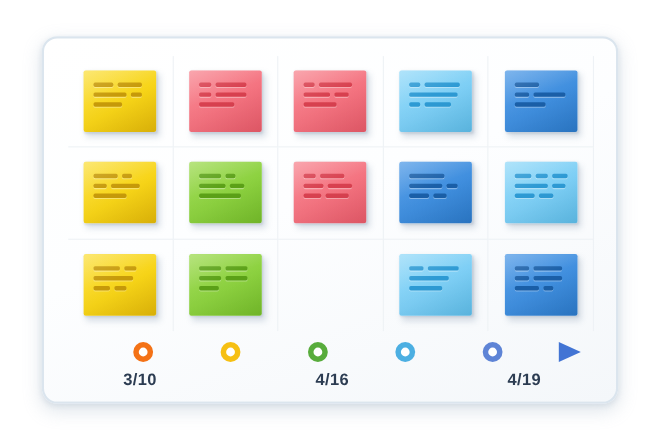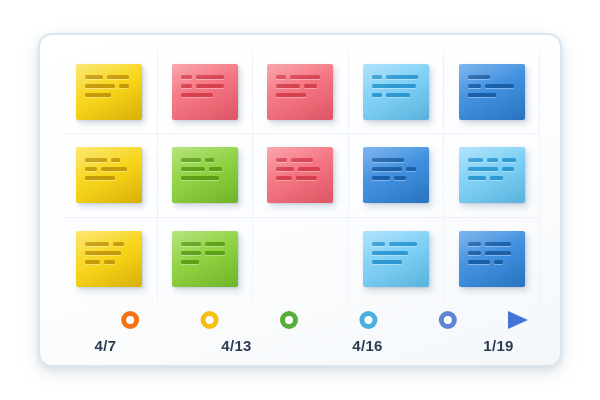--- a/index.html
+++ b/index.html
@@ -369,21 +369,20 @@
             <circle cx="249" cy="17" r="9" fill="#58ac3c"></circle>
             <circle cx="249" cy="17" r="4" fill="#ffffff"></circle>
             <circle cx="328.41999999999996" cy="17" r="9" fill="#4cafe2"></circle>
             <circle cx="328.41999999999996" cy="17" r="4" fill="#ffffff"></circle>
             <circle cx="407.84" cy="17" r="9" fill="#5e84d6"></circle>
             <circle cx="407.84" cy="17" r="4" fill="#ffffff"></circle>
           </g>
       </svg>
 
       <div id="date-labels">
-          <div class="date-label" style="color: rgb(44, 60, 82);">4/7</div>
-          <div class="date-label" style="color: rgb(44, 60, 82);">4/13</div>
+          <div class="date-label" style="color: rgb(44, 60, 82);">3/10</div>
           <div class="date-label" style="color: rgb(44, 60, 82);">4/16</div>
-          <div class="date-label" style="color: rgb(44, 60, 82);">1/19</div>
+          <div class="date-label" style="color: rgb(44, 60, 82);">4/19</div>
         </div>
     </div>
 
   </div>
 </div>
 
 </body></html>

